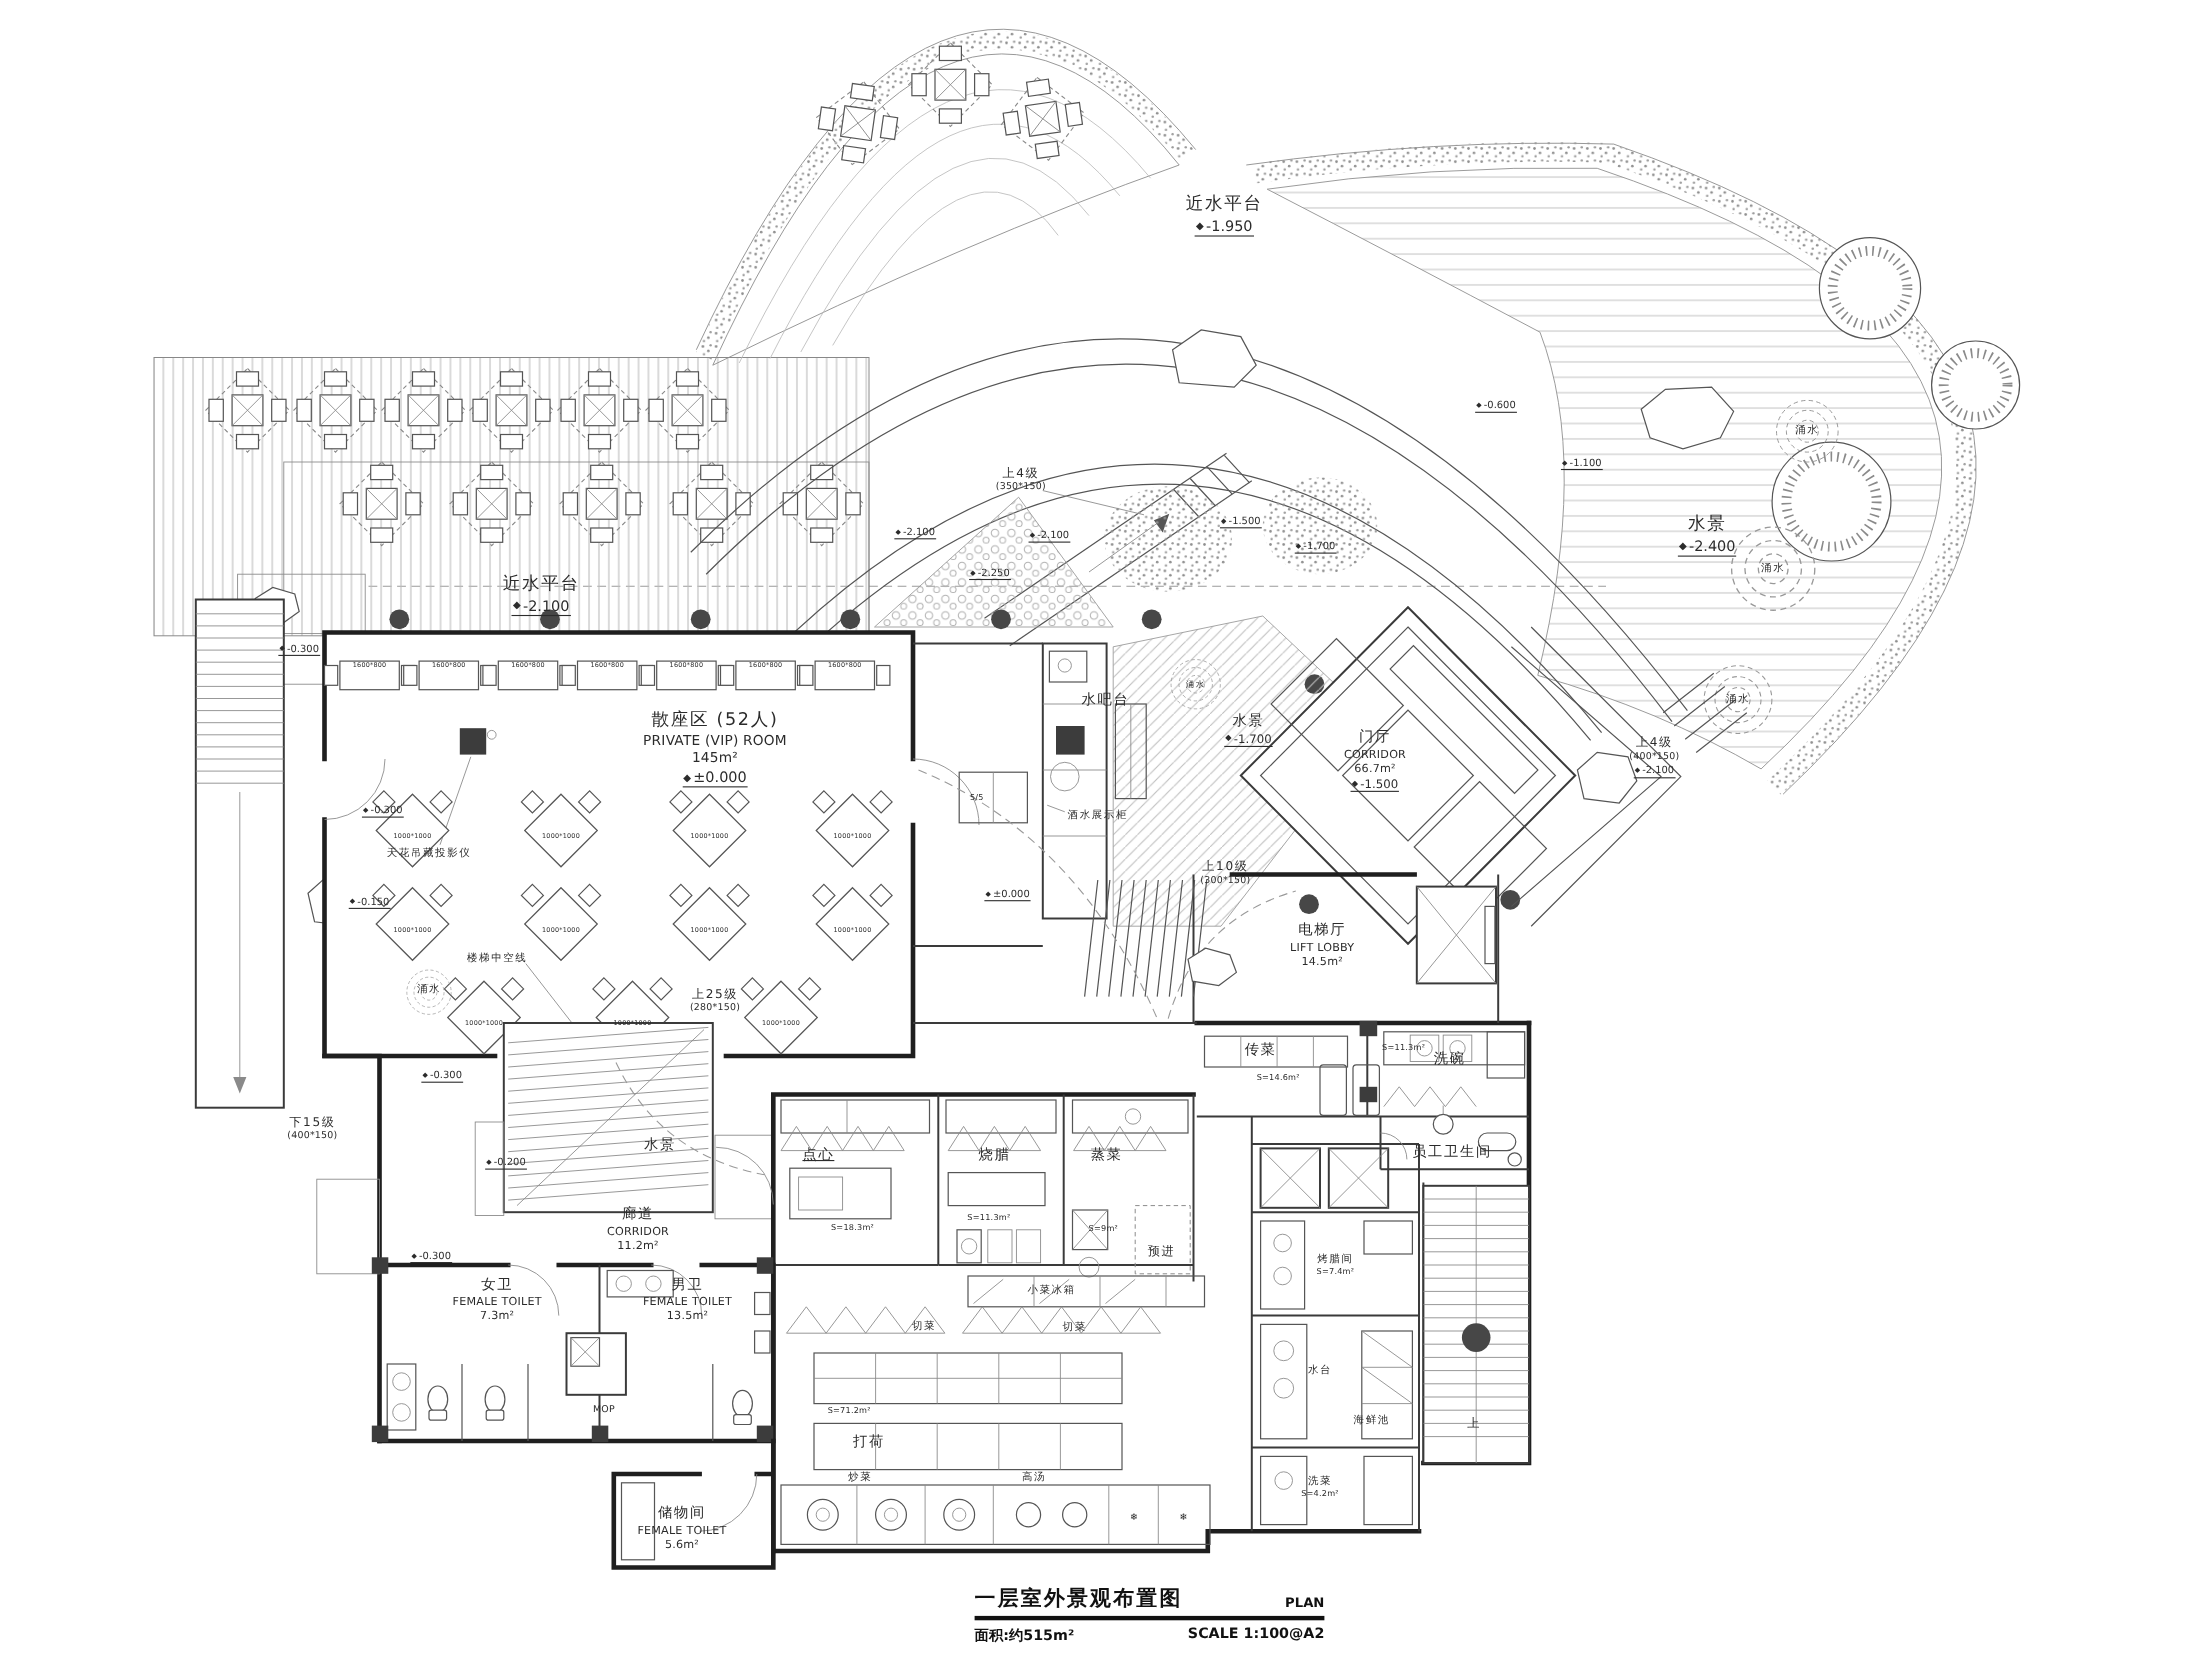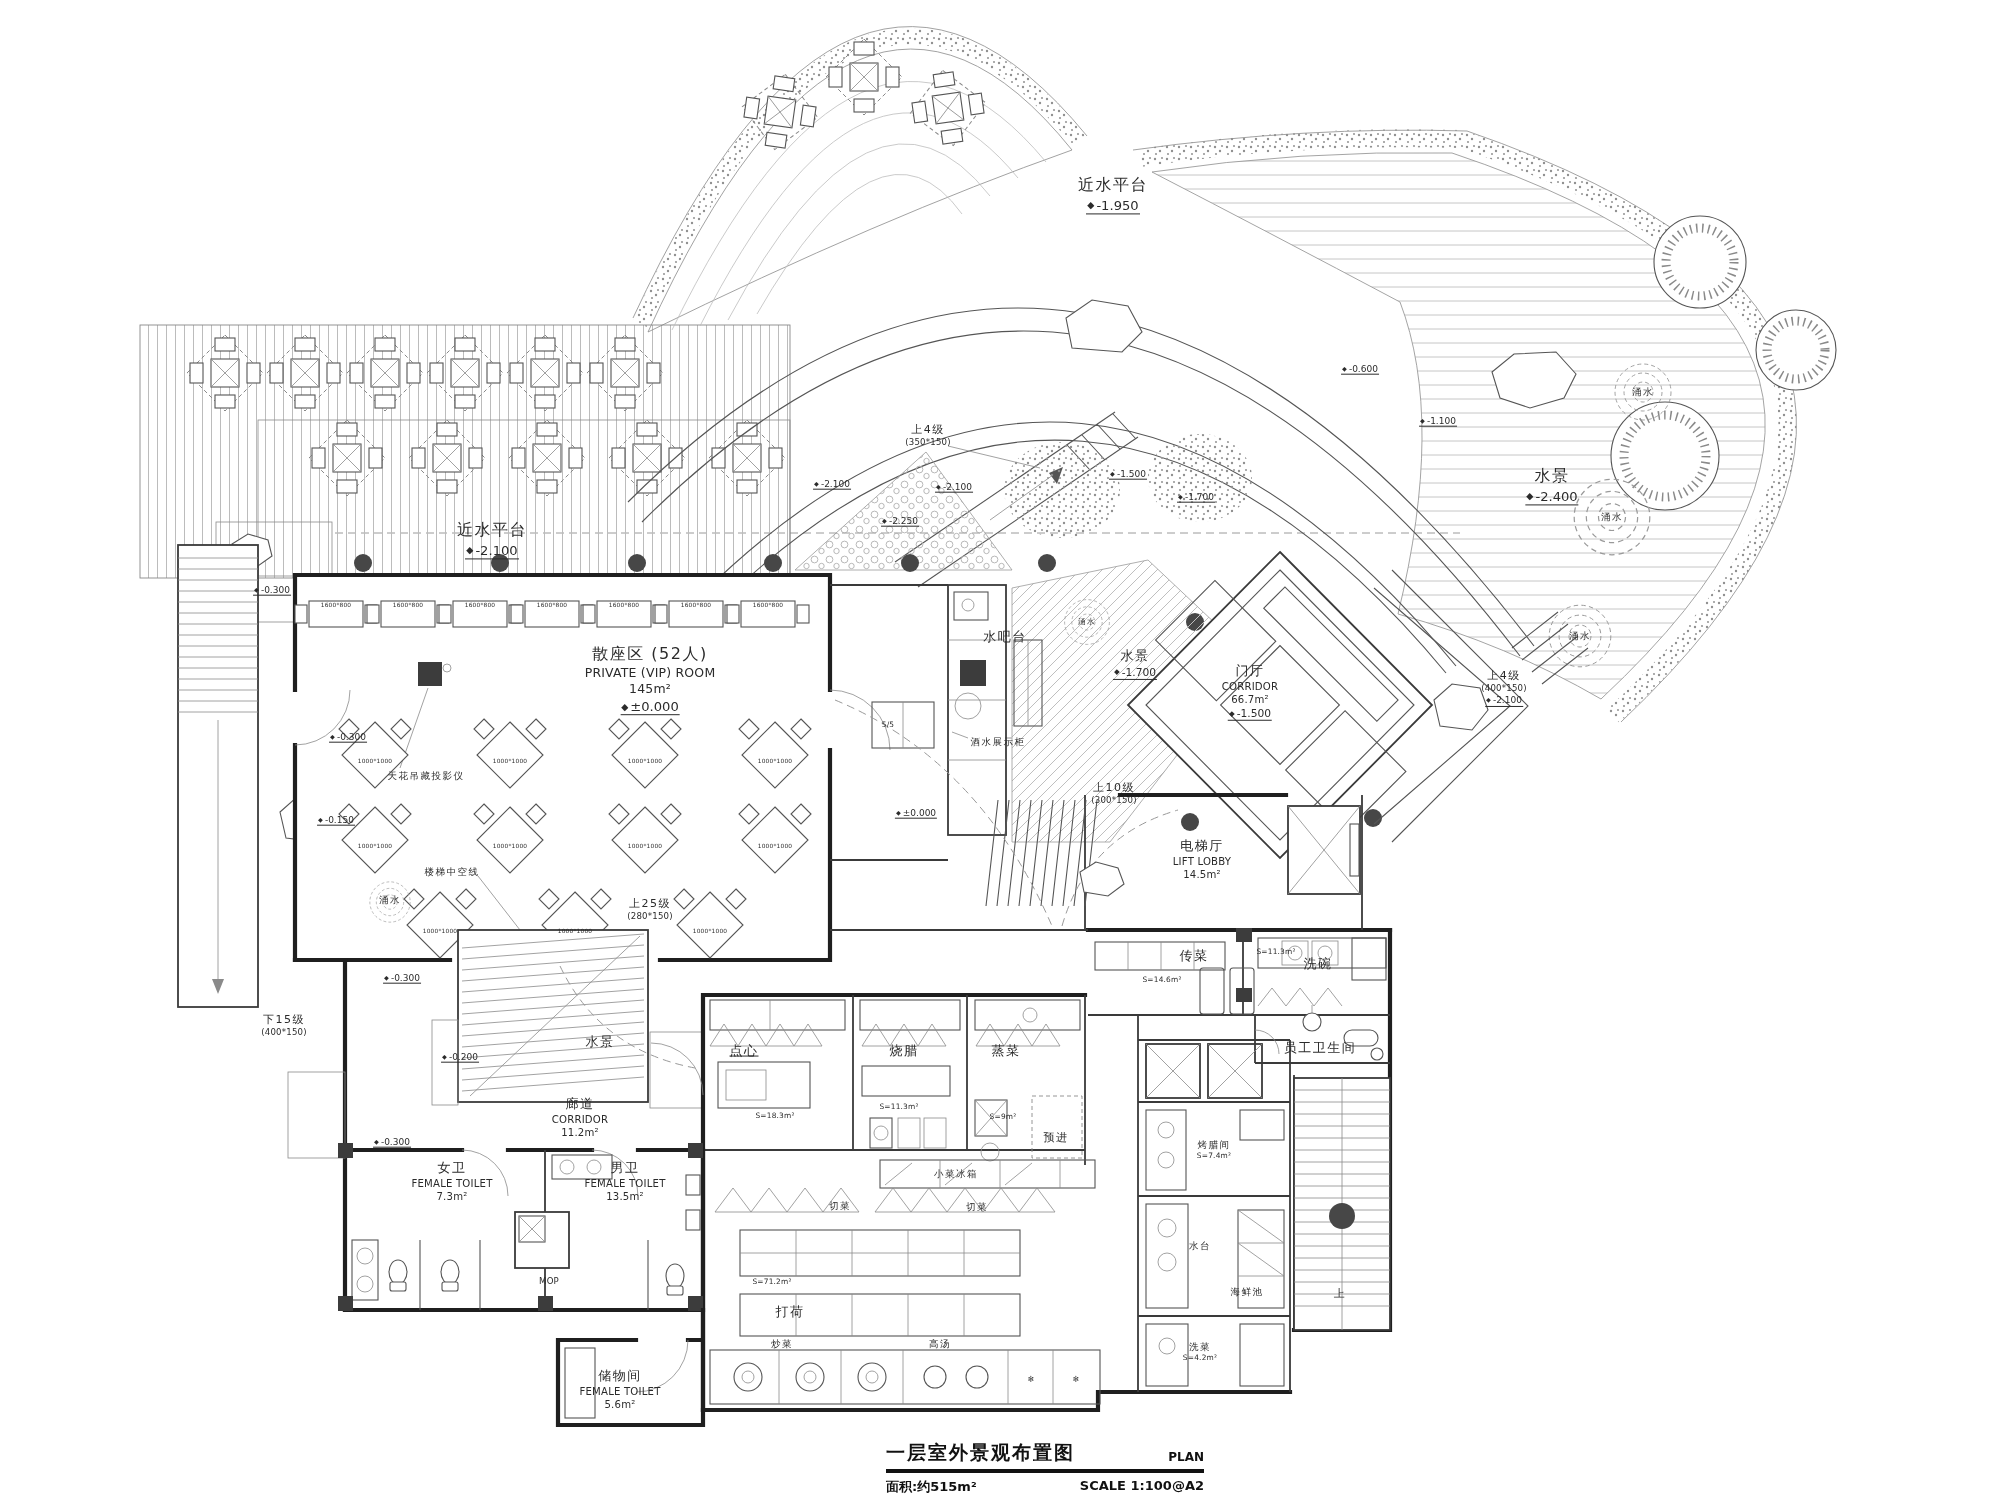--- a/index.html
+++ b/index.html
@@ -586,21 +586,21 @@
       </div>
       <div class="ann s-md" style="left: 1006px; top: 1051px;">
         <div class="ln cn">蒸菜</div>
       </div>
       <div class="ann s-xs" style="left: 1003px; top: 1081px; margin-top: 36px;">
         <div class="ln en">S=9m²</div>
       </div>
       <div class="ann s-sm" style="left: 1056px; top: 1138px;">
         <div class="ln cn">预进</div>
       </div>
-      <div class="ann s-md" style="left: 1194px; top: 956px;">
+      <div class="ann s-md" style="left: 1146px; top: 956px;">
         <div class="ln cn">传菜</div>
       </div>
       <div class="ann s-xs" style="left: 1162px; top: 980px;">
         <div class="ln en">S=14.6m²</div>
       </div>
       <div class="ann s-md" style="left: 1318px; top: 964px;">
         <div class="ln cn">洗碗</div>
       </div>
       <div class="ann s-xs" style="left: 1276px; top: 952px;">
         <div class="ln en">S=11.3m²</div>
@@ -633,21 +633,21 @@
       <div class="ann s-xs" style="left: 1200px; top: 1246px;">
         <div class="ln cn">水台</div>
       </div>
       <div class="ann s-xs" style="left: 1247px; top: 1292px;">
         <div class="ln cn">海鲜池</div>
       </div>
       <div class="ann s-xs" style="left: 1200px; top: 1352px;">
         <div class="ln cn">洗菜</div>
         <div class="ln en">S=4.2m²</div>
       </div>
-      <div class="ann s-xs" style="left: 390px; top: 776px; margin-left: 36px;">
+      <div class="ann s-xs" style="left: 390px; top: 776px;">
         <div class="ln cn">天花吊藏投影仪</div>
       </div>
       <div class="ann s-xs" style="left: 452px; top: 872px;">
         <div class="ln cn">楼梯中空线</div>
       </div>
       <div class="ann s-xs" style="left: 998px; top: 742px;">
         <div class="ln cn">酒水展示柜</div>
       </div>
       <div class="ann s-xs" style="left: 888px; top: 725px;">
         <div class="ln en">5/5</div>

